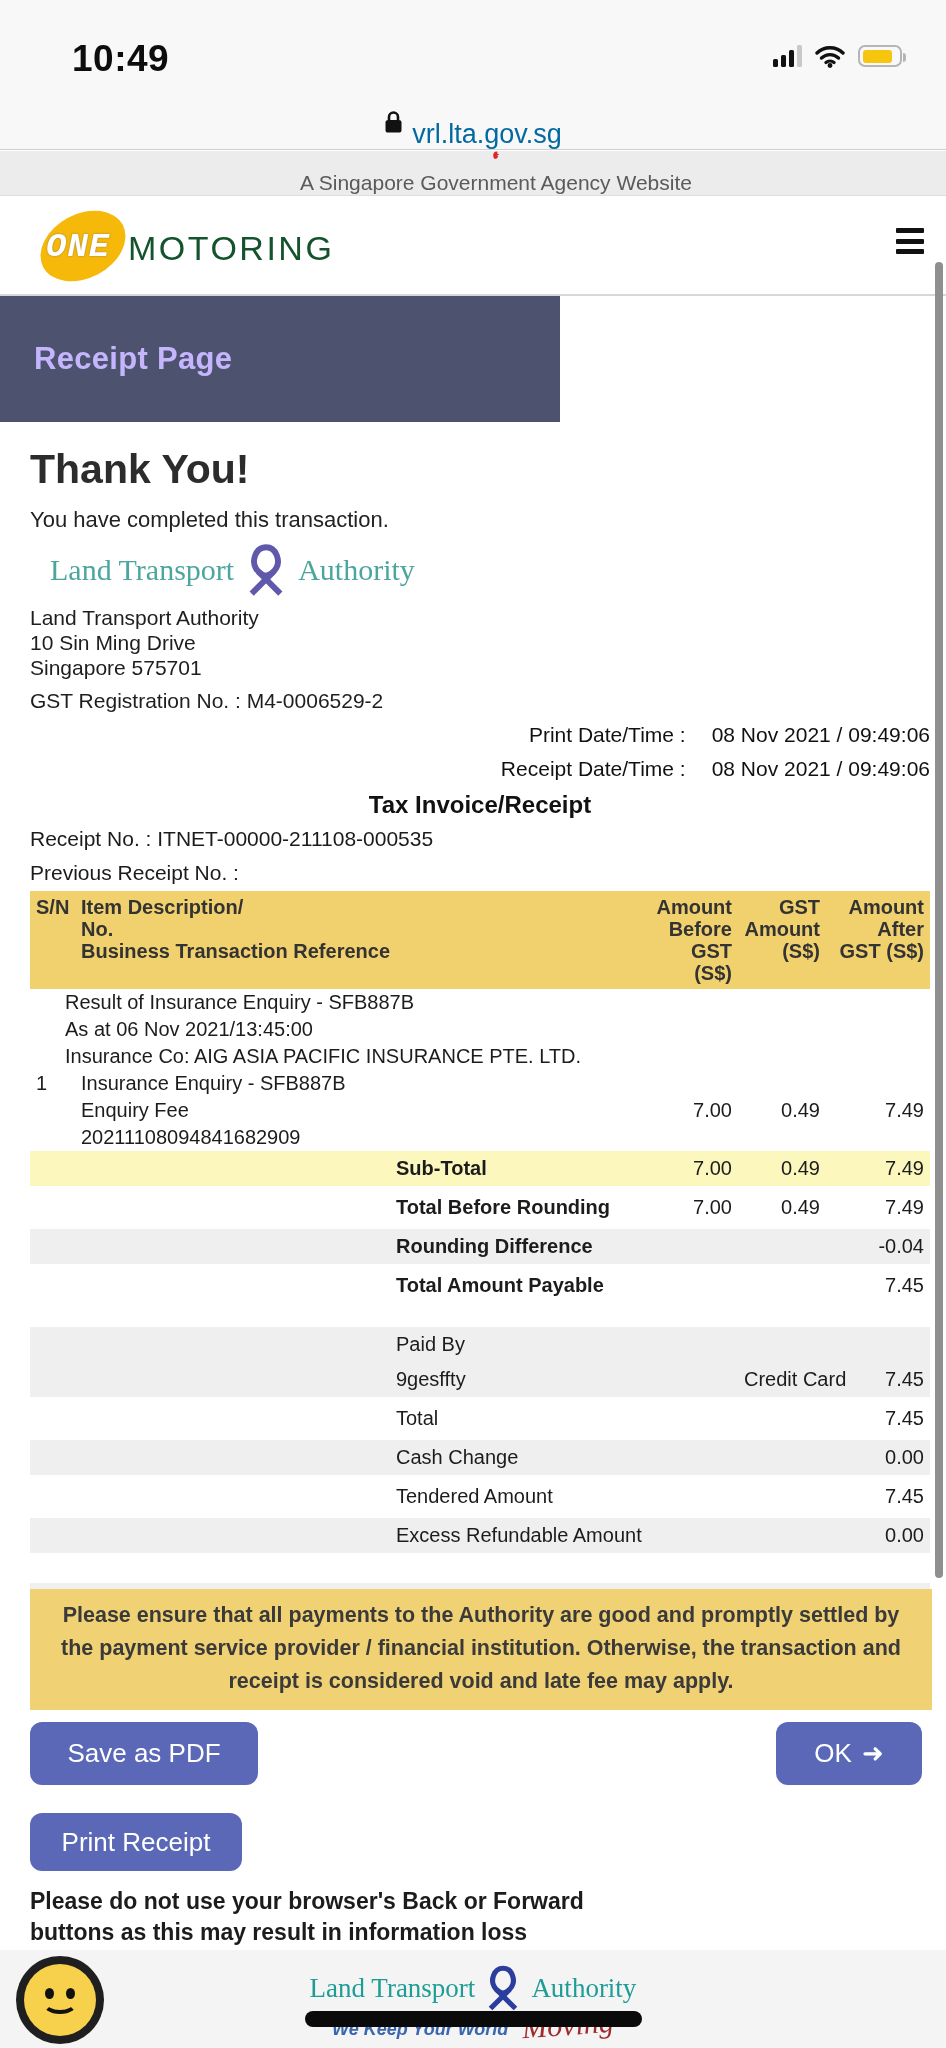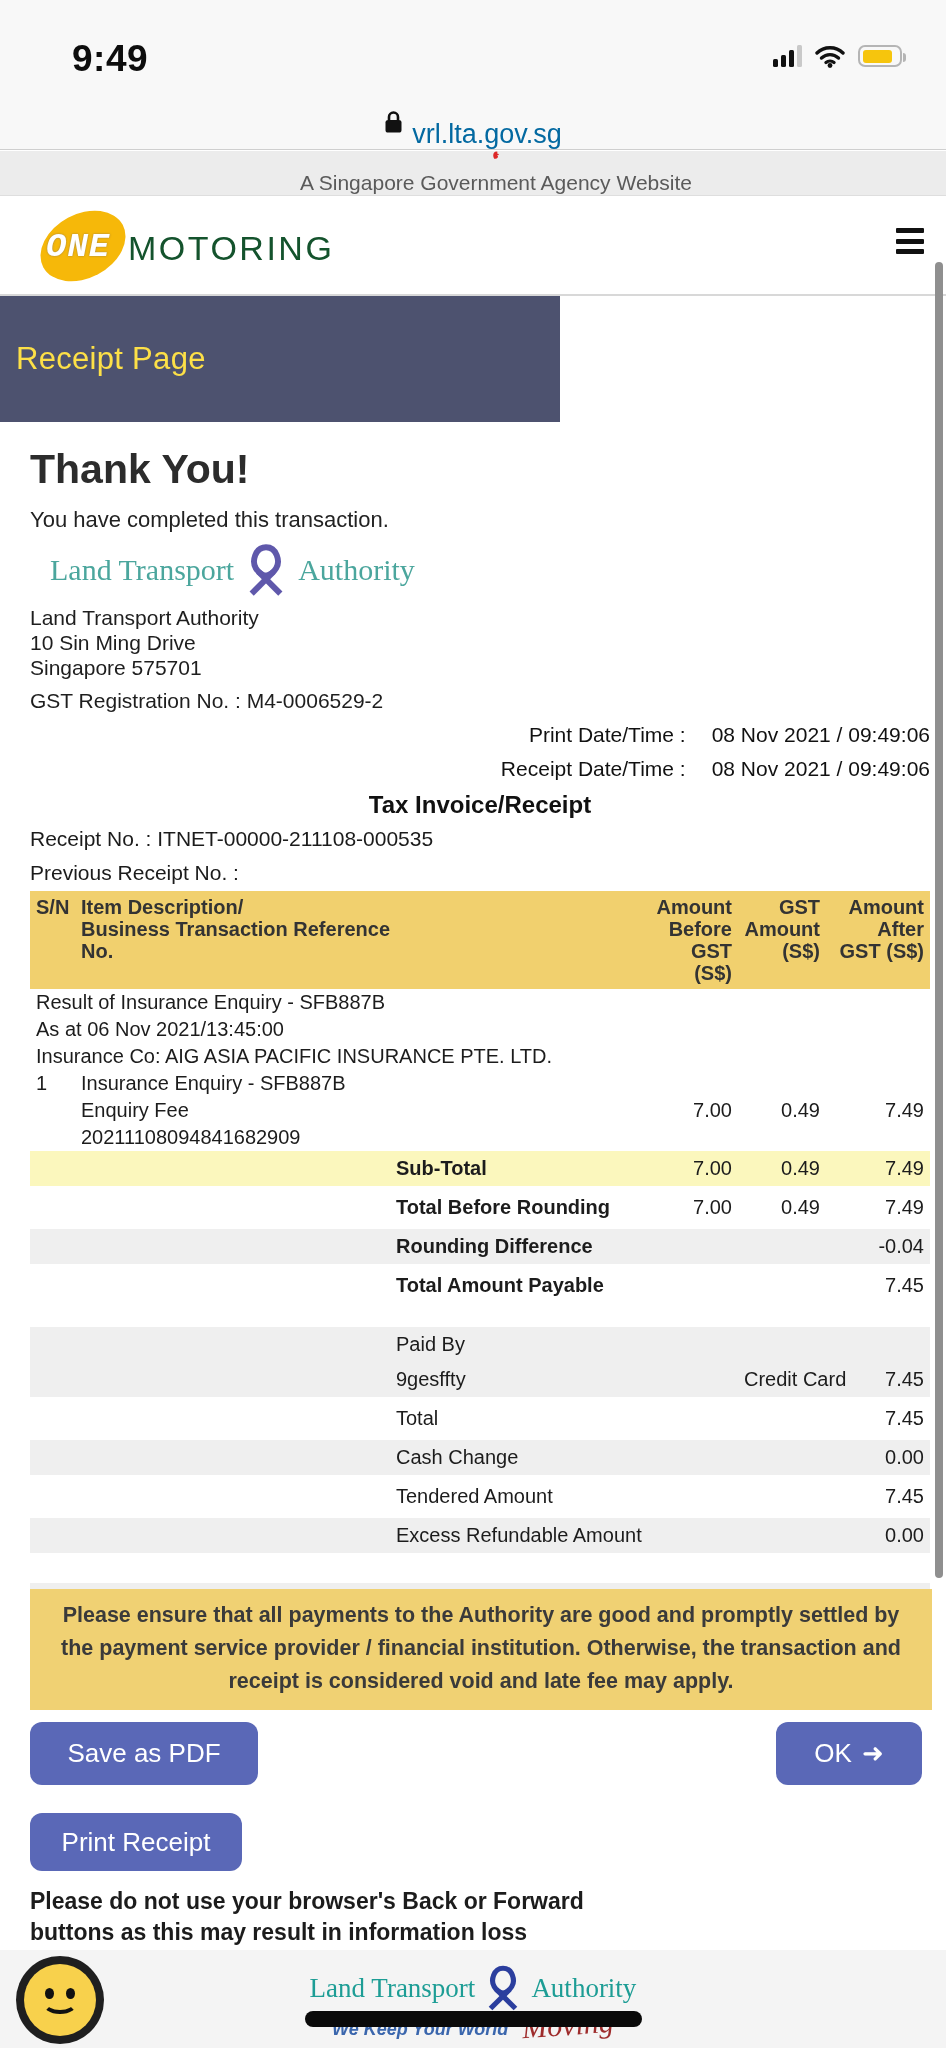--- a/index.html
+++ b/index.html
@@ -31,21 +31,21 @@
   .logo { position:absolute; left:36px; top:10px; width:300px; height:84px; }
   .logo .oval { position:absolute; left:2px; top:8px; width:90px; height:64px; background:#f6b809; border-radius:50%; transform:rotate(-28deg); }
   .logo .one { position:absolute; left:10px; top:22px; font-size:34px; font-weight:700; font-style:italic; color:#fff;
                text-shadow:0 0 2px rgba(60,70,140,.55); letter-spacing:1px;font-family:Liberation Mono, monospace; }
   .logo .motoring { position:absolute; left:92px; top:23px; font-size:34px; color:#14532d; letter-spacing:2.5px; }
   .hamburger { position:absolute; right:22px; top:32px; width:28px; height:26px; display:flex; flex-direction:column; justify-content:space-between; }
   .hamburger i { display:block; height:5px; background:#111; border-radius:1px; }
 
   
   .banner { position:absolute; top:296px; left:0; width:560px; height:126px; background:#4d526f; display:flex; align-items:center; }
-  .banner h2 { color:#fde047; font-size:31px; font-weight:400; padding-left:16px; letter-spacing:.3px; }
+  .banner h2 { color:#c4b5fd; font-size:31px; font-weight:700; padding-left:34px; letter-spacing:.3px; }
 
   
   .main { position:absolute; top:422px; left:0; width:946px; height:1170px; padding:0 16px 0 30px; overflow:hidden; }
   .thanks { margin-top:24px; font-size:41px; font-weight:700; color:#2c2c2c; }
   .completed { margin-top:14px; font-size:22px; color:#222; }
 
   .ltalogo { margin:12px 0 0 20px; display:flex; align-items:center; height:50px; }
   .ltalogo .t { font-family:"Liberation Serif", serif; font-size:30px; color:#4ba69d; }
   .ribbon { margin:0 6px; }
 
@@ -61,21 +61,21 @@
   .pno { margin-top:10px; font-size:21px; color:#1b1b1b; }
 
   
   .tbl { margin-top:6px; }
   .trow { display:grid; grid-template-columns:45px 1fr 90px 88px 104px; }
   .cell { padding:1px 6px; font-size:20px; line-height:25px; color:#1c1c1c; }
   .c-r { text-align:right; }
   .thead { background:#f1d06e; font-weight:700; }
   .thead .cell { padding:5px 6px; font-size:20px; line-height:22px; color:#333; }
   .lblcell { grid-column:1 / 3; padding-left:366px; }
-  .fullcell { grid-column:1 / 6; }
+  .fullcell { grid-column:1 / 6;margin-left:29px; }
   .bg-yellow { background:#fbf7bd; }
   .bg-gray { background:#efefef; }
   .bold .cell { font-weight:700; }
   .bold .val { font-weight:400; }
   .sumrow .cell { padding-top:5px; padding-bottom:5px; }
   .gap { margin-top:4px; }
   .gap-big { margin-top:24px; }
   .val { white-space:nowrap; }
 
   .closingrow { margin-top:30px; background:#efefef; text-align:center; font-size:21px; color:#1b1b1b; padding:6px 0; }
@@ -107,21 +107,21 @@
 
   .homebar { position:absolute; left:305px; top:2011px; width:337px; height:16px; background:#0a0a0a; border-radius:9px; }
   .scrollbar { position:absolute; right:3px; top:262px; width:8px; height:1316px; background:#8f8f8f; border-radius:4px; }
 </style>
 </head>
 <body>
 
 <div class="page">
 
   <div class="statusbar">
-    <div class="time">9:49</div>
+    <div class="time">10:49</div>
     <div class="sysicons">
       <div class="cellbars">
           <i></i>
           <i></i>
           <i></i>
           <i></i>
         </div>
       <svg width="30" height="24" viewBox="0 0 30 24">
         <path d="M2 9 C9 2 21 2 28 9" fill="none" stroke="#111" stroke-width="3.4" stroke-linecap="round"></path>
         <path d="M6.5 14 C11.5 9.5 18.5 9.5 23.5 14" fill="none" stroke="#111" stroke-width="3.4" stroke-linecap="round"></path>
@@ -199,22 +199,22 @@
 
     <div class="taxtitle">Tax Invoice/Receipt</div>
     <div class="rno">Receipt No. : ITNET-00000-211108-000535</div>
     <div class="pno">Previous Receipt No. :</div>
 
     <div class="tbl">
       <div class="trow thead">
         <div class="cell">S/N</div>
         <div class="cell">
           <span style="display:block">Item Description/</span>
+          <span style="display:block">No.</span>
           <span style="display:block">Business Transaction Reference</span>
-          <span style="display:block">No.</span>
         </div>
         <div class="cell c-r">Amount Before GST (S$)</div>
         <div class="cell c-r">GST Amount (S$)</div>
         <div class="cell c-r">Amount After GST (S$)</div>
       </div>
 
       <div id="pre-rows">
           <div class="trow">
             <div class="cell fullcell">Result of Insurance Enquiry - SFB887B</div>
           </div>

